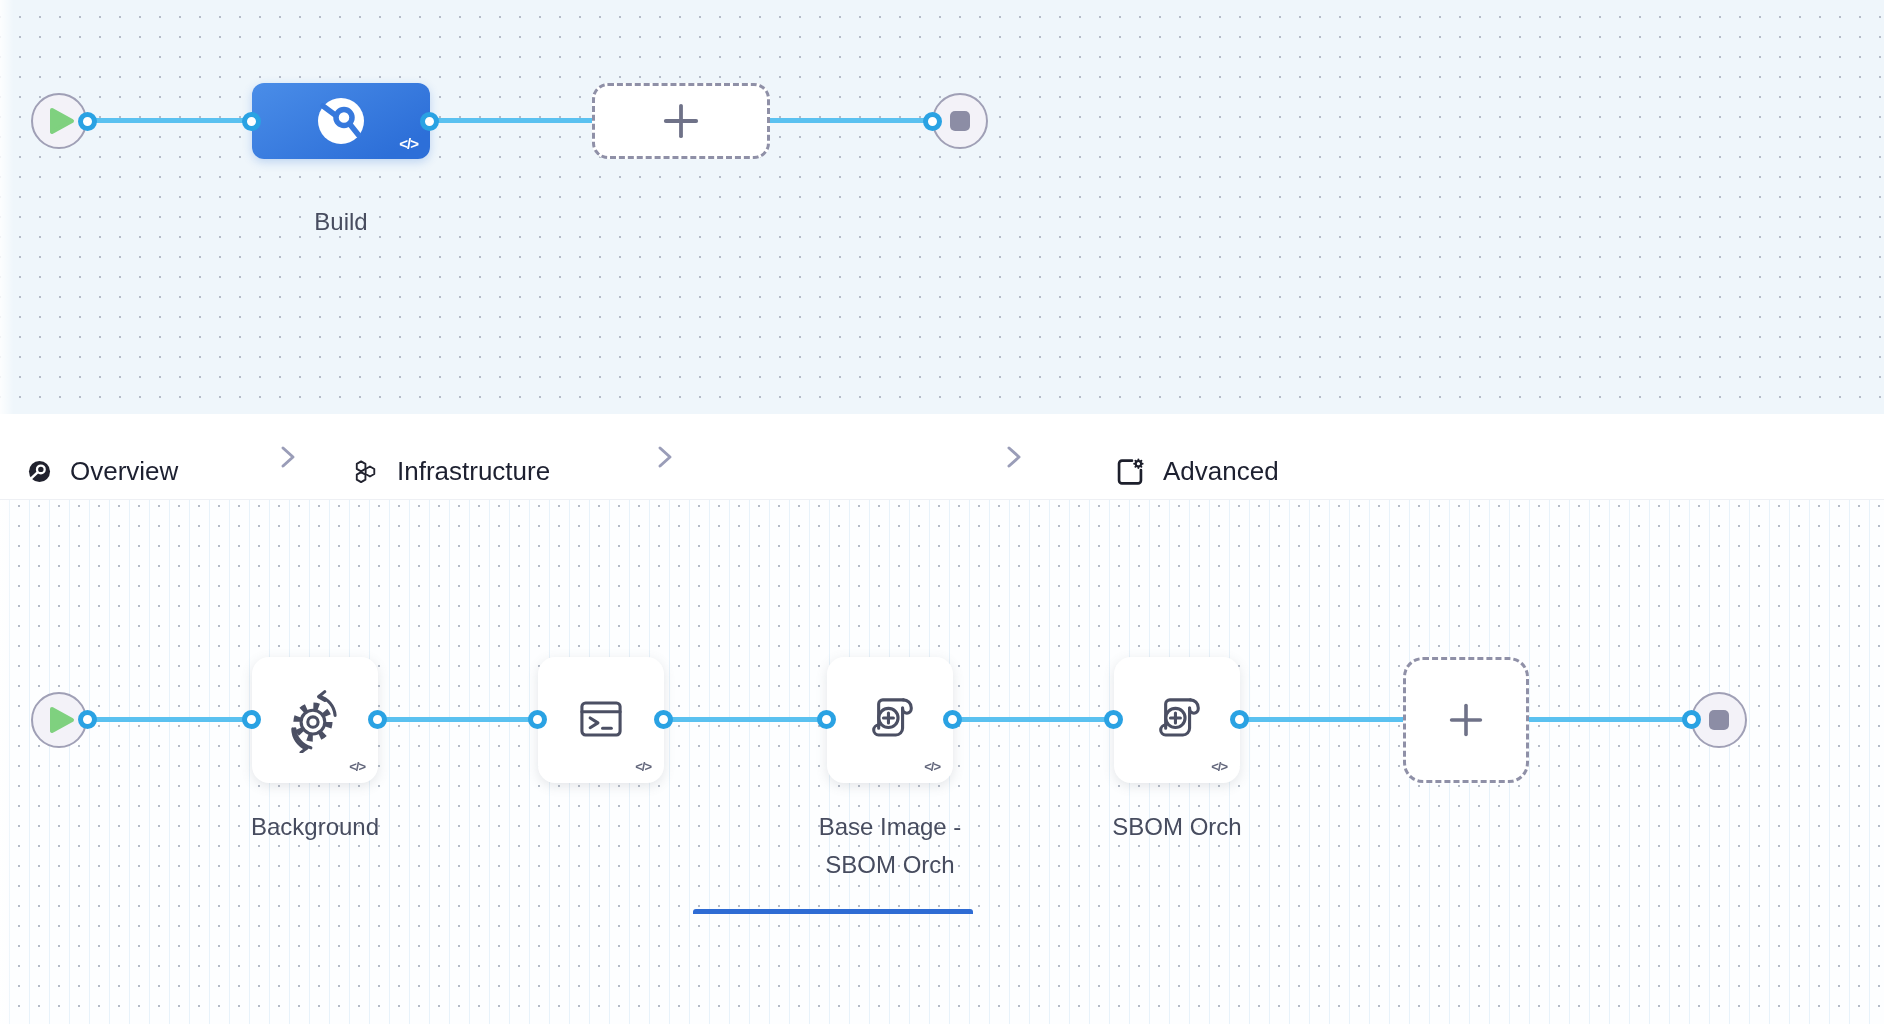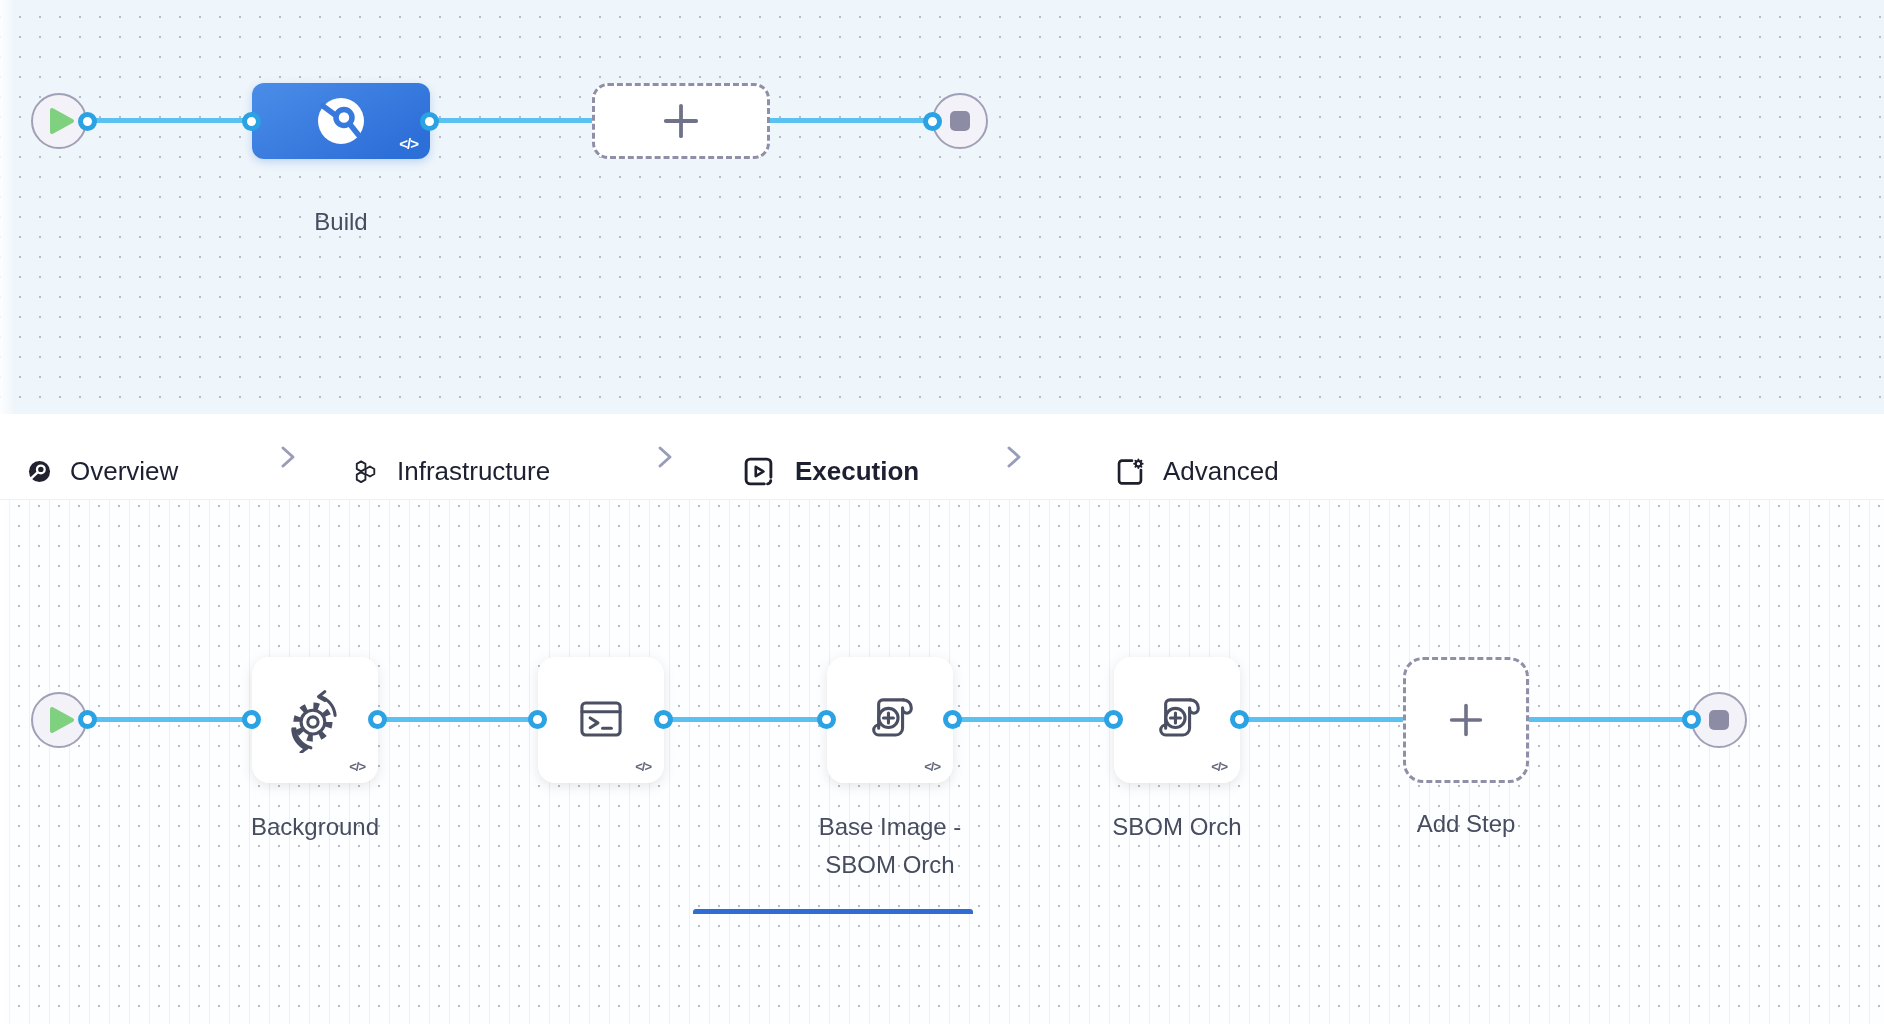--- a/index.html
+++ b/index.html
@@ -130,30 +130,20 @@
           <path d="M7.8,12.1 L11.5,14.25 L11.5,18.55 L7.8,20.7 L4.1,18.55 L4.1,14.25 Z"></path>
         </g>
       </svg>
       <span class="tab-label">Infrastructure</span>
     </div>
 
     <svg class="tab-sep" style="left:655px;" width="20" height="24" viewBox="0 0 18 24">
       <polyline points="4,3 14,12 4,21" fill="none" stroke="#9a9db8" stroke-width="3" stroke-linecap="round" stroke-linejoin="round"></polyline>
     </svg>
 
-    <div class="tab active" style="left:742px;">
-      <svg class="tab-icon" width="33" height="33" viewBox="0 0 24 24" style="margin-right:20px">
-        <g fill="none" stroke="#1d1f2c" stroke-width="2.1" stroke-linecap="round" stroke-linejoin="round">
-          <path d="M16.2,21 H6 a3,3 0 0 1 -3,-3 V6 a3,3 0 0 1 3,-3 h12 a3,3 0 0 1 3,3 v10.2"></path>
-          <path d="M20.9,18.6 a2.4,2.4 0 0 1 -2.3,2.4"></path>
-          <path d="M10,8.6 L15.6,12 L10,15.4 Z" stroke-width="1.9"></path>
-        </g>
-      </svg>
-      <span class="tab-label">Execution</span>
-    </div>
 
     <svg class="tab-sep" style="left:1004px;" width="20" height="24" viewBox="0 0 18 24">
       <polyline points="4,3 14,12 4,21" fill="none" stroke="#9a9db8" stroke-width="3" stroke-linecap="round" stroke-linejoin="round"></polyline>
     </svg>
 
     <div class="tab" style="left:1114px;">
       <svg class="tab-icon" width="32" height="32" viewBox="0 0 24 24" style="margin-right:17px">
         <path d="M13.5,3.5 H6 a2.2,2.2 0 0 0 -2.2,2.2 v12.6 a2.2,2.2 0 0 0 2.2,2.2 h12 a2.2,2.2 0 0 0 2.2,-2.2 V10.5" fill="none" stroke="#1d1f2c" stroke-width="2" stroke-linecap="round"></path>
         <circle cx="18.3" cy="5.8" r="2" fill="none" stroke="#1d1f2c" stroke-width="1.5"></circle>
         <g stroke="#1d1f2c" stroke-width="1.4" stroke-linecap="round">
@@ -261,23 +251,20 @@
     <div class="node-label" style="left:1047px;top:308px;">
       <div>SBOM Orch</div>
     </div>
 
     <div class="add-node add-step" style="left:1403px;top:157px;">
       <svg width="36" height="36" viewBox="0 0 40 40">
         <line x1="20" y1="4" x2="20" y2="36" stroke="#6f7288" stroke-width="4" stroke-linecap="round"></line>
         <line x1="4" y1="20" x2="36" y2="20" stroke="#6f7288" stroke-width="4" stroke-linecap="round"></line>
       </svg>
     </div>
-    <div class="node-label" style="left:1336px;top:305px;">
-      <div>Add Step</div>
-    </div>
 
     <div class="port" style="left:1682px;top:210px;"></div>
     <div class="terminal" style="left:1691px;top:192px;">
       <div class="stop-square"></div>
     </div>
   </section>
 
 </div>
 
 </body></html>

